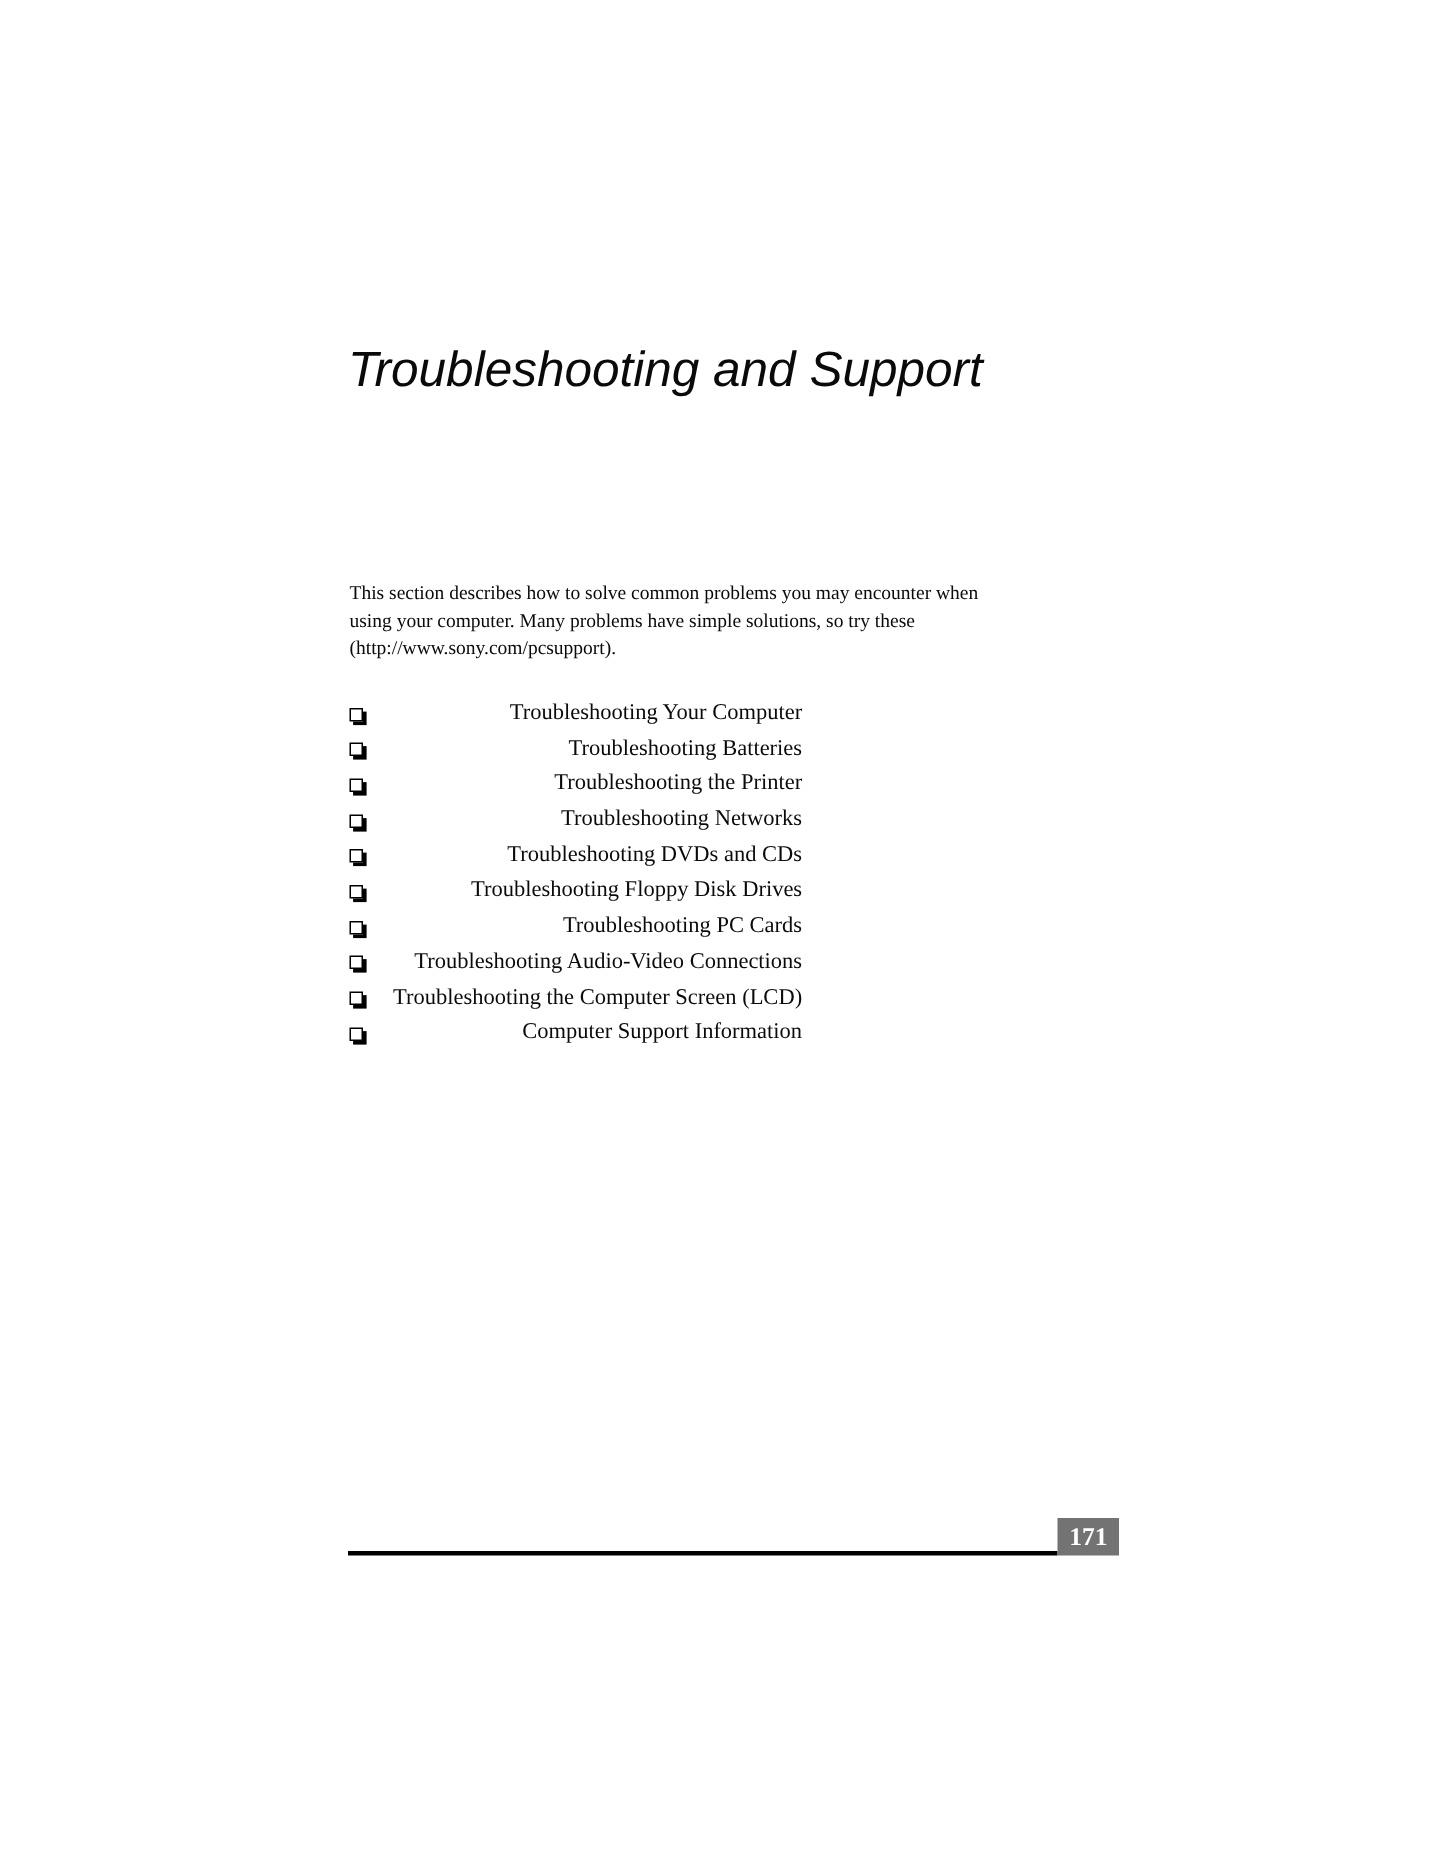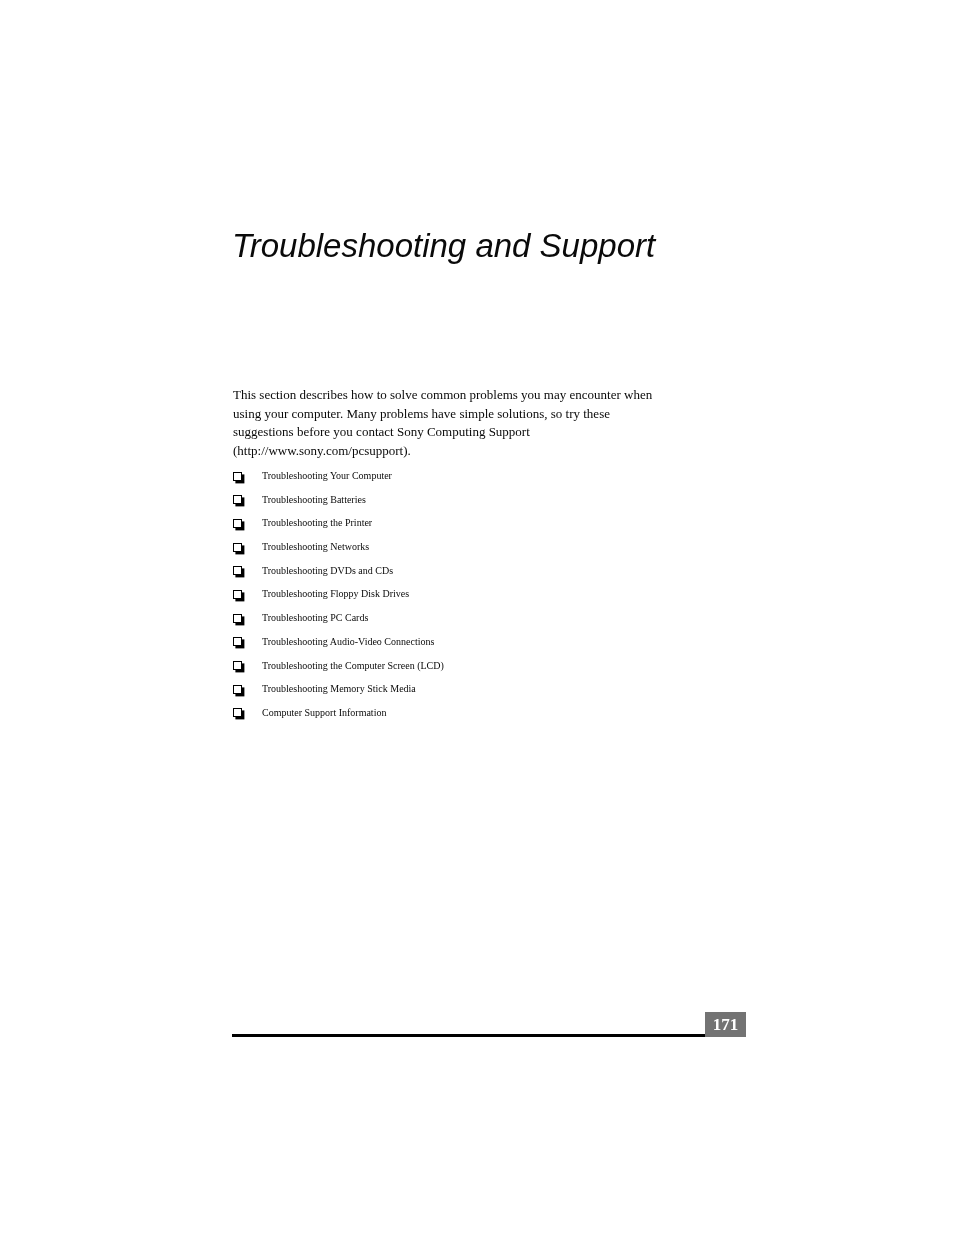--- a/index.html
+++ b/index.html
@@ -41,22 +41,23 @@
   .intro-line {
     white-space: nowrap;
   }
   .toc {
     position: absolute;
     left: 233px;
     top: 464px;
     margin: 0;
     padding: 0;
     list-style: none;
-    font-size: 10px;
+    font-size: 15px;
     color: #0a0a0a;
+    text-align: right;
   }
   .toc-item {
     position: relative;
     height: 23.7px;
     line-height: 23.7px;
     padding-left: 29px;
     white-space: nowrap;
   }
   .bullet {
     position: absolute;
@@ -94,21 +95,20 @@
 </head>
 <body>
 
 <div class="page">
 
   <h1 class="chapter-title">Troubleshooting and Support</h1>
 
   <div class="intro">
     <div class="intro-line">This section describes how to solve common problems you may encounter when</div>
     <div class="intro-line">using your computer. Many problems have simple solutions, so try these</div>
-    <div class="intro-line">suggestions before you contact Sony Computing Support</div>
     <div class="intro-line">(http://www.sony.com/pcsupport).</div>
   </div>
 
   <ul class="toc">
     <li class="toc-item">
       <span class="bullet"></span>
       <span>Troubleshooting Your Computer</span>
     </li>
     <li class="toc-item">
       <span class="bullet"></span>
@@ -137,24 +137,20 @@
     <li class="toc-item">
       <span class="bullet"></span>
       <span>Troubleshooting Audio-Video Connections</span>
     </li>
     <li class="toc-item">
       <span class="bullet"></span>
       <span>Troubleshooting the Computer Screen (LCD)</span>
     </li>
     <li class="toc-item">
       <span class="bullet"></span>
-      <span>Troubleshooting Memory Stick Media</span>
-    </li>
-    <li class="toc-item">
-      <span class="bullet"></span>
       <span>Computer Support Information</span>
     </li>
   </ul>
 
   <div class="footer-rule"></div>
 
   <div class="page-number-badge">171</div>
 
 </div>
 

